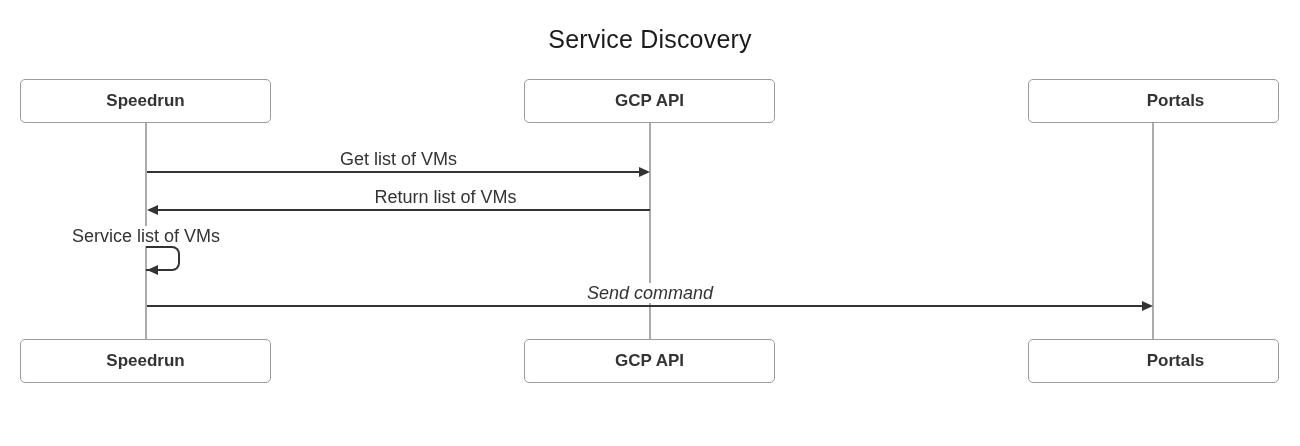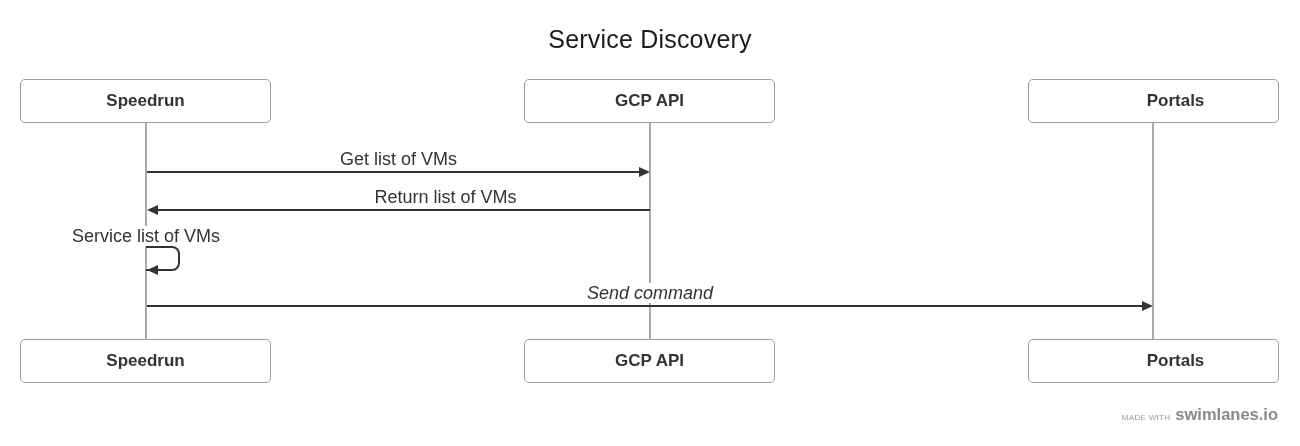--- a/index.html
+++ b/index.html
@@ -181,18 +181,14 @@
   <div class="actor row-bottom a-speedrun">
     <span class="actor-label">Speedrun</span>
   </div>
   <div class="actor row-bottom a-gcp">
     <span class="actor-label">GCP API</span>
   </div>
   <div class="actor row-bottom a-portals">
     <span class="actor-label">Portals</span>
   </div>
 
-  <div class="footer">
-    <span class="made-with">MADE WITH</span>
-    <span class="brand">swimlanes.io</span>
-  </div>
 
 </div>
 
 </body></html>

